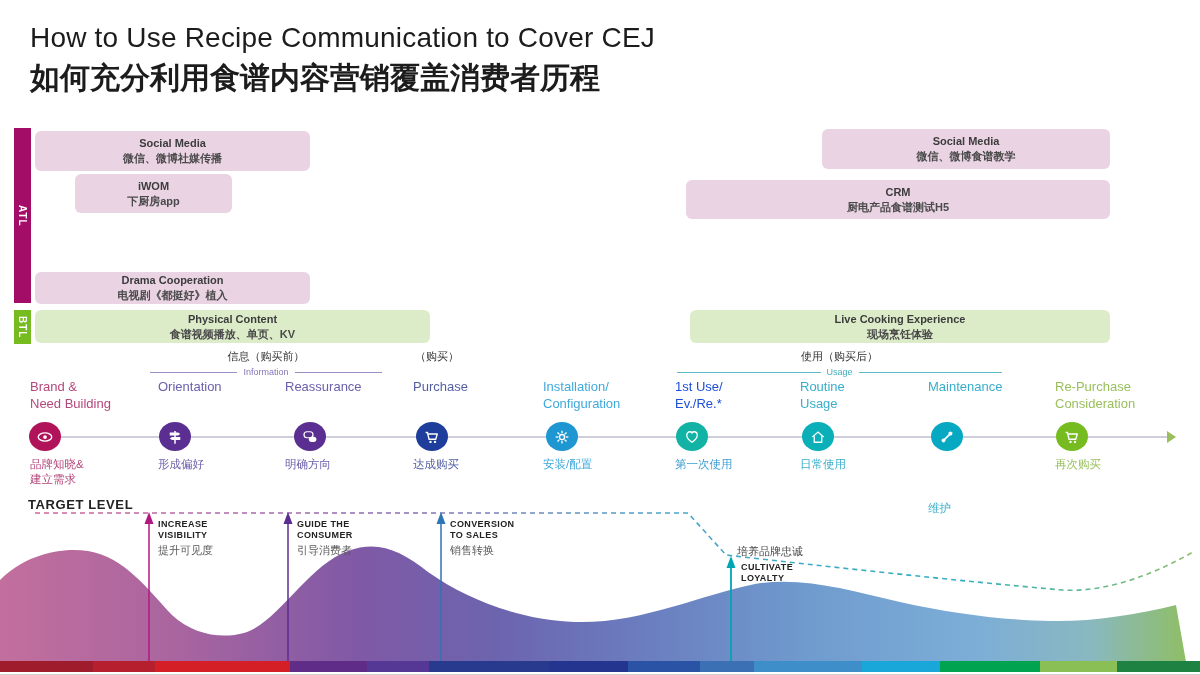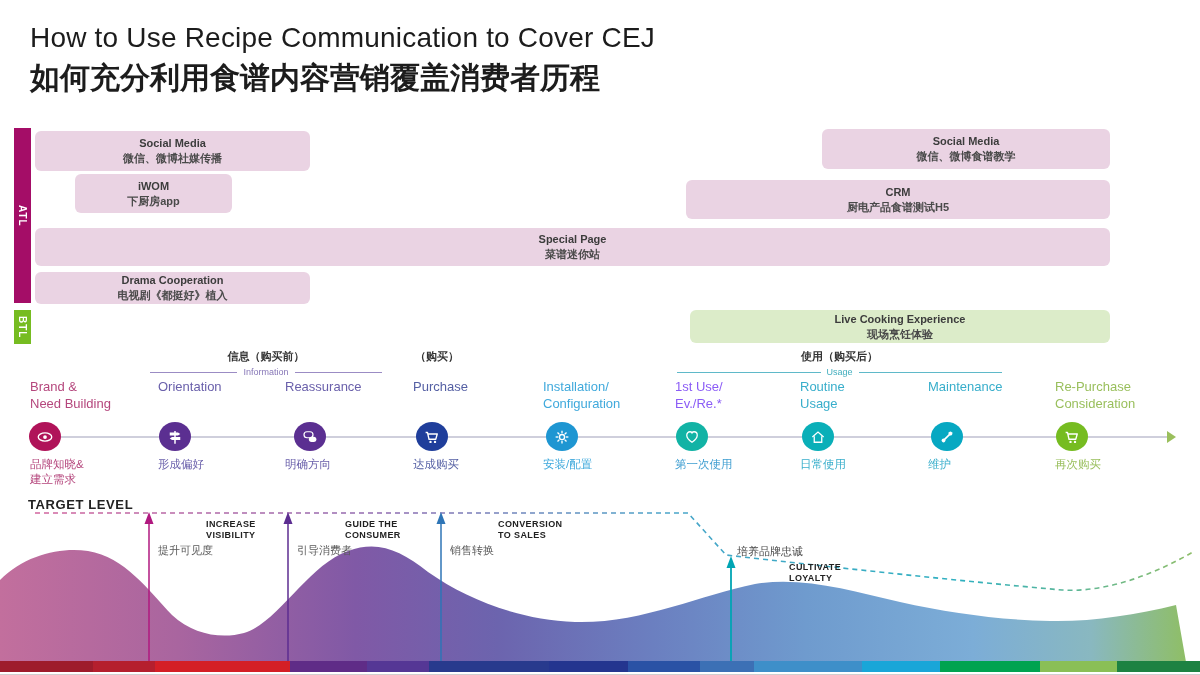--- a/index.html
+++ b/index.html
@@ -20,40 +20,40 @@
   
   .bar{position:absolute;border-radius:6px;display:flex;flex-direction:column;
        align-items:center;justify-content:center;text-align:center;line-height:15px;}
   .bar.pink{background:#ead3e3;}
   .bar.green{background:#dcecc9;}
   .bar .en{font-size:11px;font-weight:700;color:#3c3c3c;}
   .bar .zh{font-size:11px;font-weight:700;color:#4a4a4a;}
 
   
   .phase{position:absolute;display:flex;flex-direction:column;align-items:center;}
-  .phase .plabel{font-size:11px;font-weight:700;color:#333;text-align:center;}
+  .phase .plabel{font-size:11px;font-weight:400;color:#333;text-align:center;}
   .phase .linerow{display:flex;align-items:center;width:100%;margin-top:3px;}
   .phase .linerow .ln{flex:1;height:1px;}
   .phase .linerow .ltxt{font-size:9px;padding:0 6px;}
   .phase.info .ln{background:#9b8cc4;} .phase.info .ltxt{color:#8878b8;}
   .phase.usage .ln{background:#5fb9c9;} .phase.usage .ltxt{color:#42aebe;}
 
   
   .connector{position:absolute;left:45px;top:436px;width:1122px;height:2px;background:#cfcfdc;}
   .connector-arrow{position:absolute;left:1167px;top:431px;width:0;height:0;
        border-top:6px solid transparent;border-bottom:6px solid transparent;border-left:9px solid #9abf5c;}
   .stage-title{position:absolute;top:378px;font-size:13px;line-height:17px;white-space:pre-line;font-weight:500;}
   .stage-zh{position:absolute;top:457px;font-size:11.5px;line-height:15px;white-space:pre-line;}
   .jicon{position:absolute;top:422px;width:32px;height:29px;border-radius:50%;
          display:flex;align-items:center;justify-content:center;}
   .jicon svg{display:block;}
 
   
   .ann-en{position:absolute;font-size:9px;font-weight:700;color:#222;line-height:11px;
-          white-space:pre-line;letter-spacing:.4px;margin-left:48px;}
+          white-space:pre-line;letter-spacing:.4px;}
   .ann-zh{position:absolute;font-size:11px;color:#5a5a5a;}
   .target-level{position:absolute;left:28px;top:497px;font-size:13px;font-weight:700;color:#222;letter-spacing:.6px;}
 
   .wave-svg{position:absolute;left:0;top:495px;pointer-events:none;}
 
   .bottom-strip{position:absolute;left:0;top:661px;width:1200px;height:11px;display:flex;}
   .bottom-strip div{height:11px;}
   .bottom-rule{position:absolute;left:0;top:674px;width:1200px;height:1px;background:#cfcfcf;}
 </style>
 </head>
@@ -76,27 +76,27 @@
     <span class="zh">微信、微博食谱教学</span>
   </div>
   <div class="bar pink" style="left:35px;top:174px;width:157px;height:39px;margin-left:40px;">
     <span class="en">iWOM</span>
     <span class="zh">下厨房app</span>
   </div>
   <div class="bar pink" style="left:686px;top:180px;width:424px;height:39px;">
     <span class="en">CRM</span>
     <span class="zh">厨电产品食谱测试H5</span>
   </div>
-  <div class="bar pink" style="left:35px;top:228px;width:1075px;height:38px;">
-    <span class="en">Special Page</span>
-    <span class="zh">菜谱迷你站</span>
-  </div>
   <div class="bar pink" style="left:35px;top:272px;width:275px;height:32px;">
     <span class="en">Drama Cooperation</span>
     <span class="zh">电视剧《都挺好》植入</span>
+  </div>
+  <div class="bar green" style="left:35px;top:310px;width:395px;height:33px;">
+    <span class="en">Physical Content</span>
+    <span class="zh">食谱视频播放、单页、KV</span>
   </div>
   <div class="bar green" style="left:690px;top:310px;width:420px;height:33px;">
     <span class="en">Live Cooking Experience</span>
     <span class="zh">现场烹饪体验</span>
   </div>
 
   <div class="phase info" style="left:150px;top:349px;width:232px;">
     <div class="plabel">信息（购买前）</div>
     <div class="linerow">
       <div class="ln"></div>
@@ -119,21 +119,21 @@
   <div class="connector"></div>
   <div class="connector-arrow"></div>
 
   <div class="stage-title" style="left:30px;color:#b5477d;">Brand &amp;
 Need Building</div>
   <div class="stage-title" style="left:158px;color:#6a60ab;">Orientation</div>
   <div class="stage-title" style="left:285px;color:#6a60ab;">Reassurance</div>
   <div class="stage-title" style="left:413px;color:#5560a4;">Purchase</div>
   <div class="stage-title" style="left:543px;color:#3fa9dc;">Installation/
 Configuration</div>
-  <div class="stage-title" style="left:675px;color:#8b5cf6;">1st Use/
+  <div class="stage-title" style="left:675px;color:#1d4ed8;">1st Use/
 Ev./Re.*</div>
   <div class="stage-title" style="left:800px;color:#38aecb;">Routine
 Usage</div>
   <div class="stage-title" style="left:928px;color:#38aecb;">Maintenance</div>
   <div class="stage-title" style="left:1055px;color:#99bf5c;">Re-Purchase
 Consideration</div>
 
   <div class="jicon" style="left:29px;background:#b01359;">
     <svg width="18" height="18" viewBox="0 0 24 24">
         <ellipse cx="12" cy="12" rx="9" ry="5.5" fill="none" stroke="#fff" stroke-width="1.8"></ellipse>
@@ -204,21 +204,21 @@
   </div>
 
   <div class="stage-zh" style="left:30px;color:#b5477d;">品牌知晓&amp;
 建立需求</div>
   <div class="stage-zh" style="left:158px;color:#6a60ab;">形成偏好</div>
   <div class="stage-zh" style="left:285px;color:#6a60ab;">明确方向</div>
   <div class="stage-zh" style="left:413px;color:#5560a4;">达成购买</div>
   <div class="stage-zh" style="left:543px;color:#3fa9dc;">安装/配置</div>
   <div class="stage-zh" style="left:675px;color:#3f9ed1;">第一次使用</div>
   <div class="stage-zh" style="left:800px;color:#38aecb;">日常使用</div>
-  <div class="stage-zh" style="left:928px;color:#38aecb;">维护</div>
+  <div class="stage-zh" style="left:928px;color:#38aecb;margin-top:44px;">维护</div>
   <div class="stage-zh" style="left:1055px;color:#99bf5c;">再次购买</div>
 
   <svg class="wave-svg" width="1200" height="180" viewBox="0 0 1200 180">
     <defs>
       <linearGradient id="wavegrad" x1="0" y1="0" x2="1" y2="0">
         <stop offset="0" stop-color="#c26f9d"></stop>
         <stop offset="0.15" stop-color="#a9659f"></stop>
         <stop offset="0.30" stop-color="#8059a6"></stop>
         <stop offset="0.42" stop-color="#6c64ae"></stop>
         <stop offset="0.55" stop-color="#6b7fc0"></stop>

